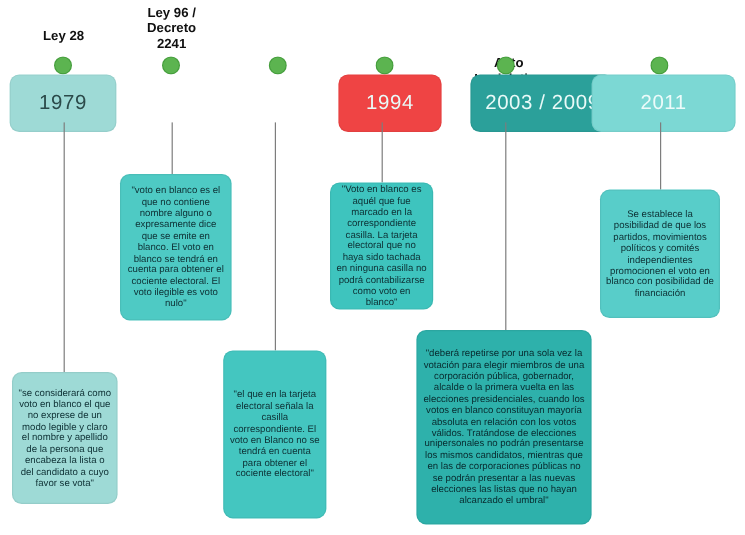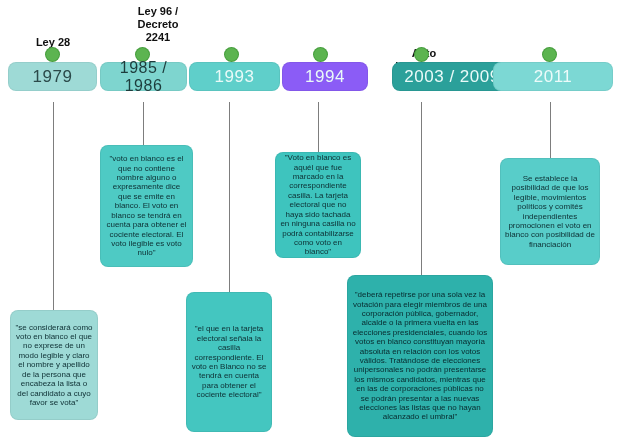--- a/index.html
+++ b/index.html
@@ -14,22 +14,22 @@
   .law-label{
     position:absolute;
     width:96px;
     text-align:center;
     font-weight:bold;
     font-size:11px;
     line-height:13px;
     color:#101010;
     white-space:pre-line;
   }
-  .law1{left:5px;top:36px;}
-  .law2{left:110px;top:5px;}
+  .law1{left:5px;top:24px;}
+  .law2{left:95px;top:5px;}
   .law3{left:183px;top:24px;}
   .law4{left:272px;top:24px;}
   .law5{left:376px;top:5px;margin-top:42px;}
   .law6{left:502px;top:12px;}
 
   
   .dot{
     position:absolute;
     width:15px;height:15px;
     border-radius:50%;
@@ -40,21 +40,21 @@
   .dot1{left:45px;}
   .dot2{left:135px;}
   .dot3{left:224px;}
   .dot4{left:313px;}
   .dot5{left:414px;}
   .dot6{left:542px;}
 
   
   .segment{
     position:absolute;
-    top:62px;height:29px;
+    top:62px;height:48px;
     border-radius:8px;
     display:flex;align-items:center;justify-content:center;
     text-align:center;
     font-size:17px;
     letter-spacing:0.5px;
     white-space:pre-line;
     line-height:18px;
     box-shadow:inset 0 0 0 1px rgba(0,0,0,0.05);
   }
   .seg1{left:8px;width:89px;}
@@ -110,24 +110,21 @@
 01</div>
 
   <div class="dot dot1" style="background-color: rgb(92, 180, 80);"></div>
   <div class="dot dot2" style="background-color: rgb(92, 180, 80);"></div>
   <div class="dot dot3" style="background-color: rgb(92, 180, 80);"></div>
   <div class="dot dot4" style="background-color: rgb(92, 180, 80);"></div>
   <div class="dot dot5" style="background-color: rgb(92, 180, 80);"></div>
   <div class="dot dot6" style="background-color: rgb(92, 180, 80);"></div>
 
   <div class="segment seg1" style="background-color: rgb(158, 218, 214); color: rgb(43, 74, 74);">1979</div>
-  <div class="segment seg2" style="background-color: rgb(126, 213, 207); color: rgb(29, 60, 60);">1985 /
-1986</div>
-  <div class="segment seg3" style="background-color: rgb(95, 207, 202); color: rgb(233, 250, 248);">1993</div>
-  <div class="segment seg4" style="background-color: #8b5cf6; color: rgb(233, 250, 248);">1994</div>
+  <div class="segment seg4" style="background-color: #ef4444; color: rgb(233, 250, 248);">1994</div>
   <div class="segment seg5" style="background-color: rgb(43, 160, 154); color: rgb(233, 250, 248);">2003 / 2009</div>
   <div class="segment seg6" style="background-color: rgb(124, 216, 212); color: rgb(237, 251, 250); text-align: center;">2011</div>
 
   <div class="connector con1" style="background-color: rgb(125, 125, 125);"></div>
   <div class="connector con2" style="background-color: rgb(125, 125, 125);"></div>
   <div class="connector con3" style="background-color: rgb(125, 125, 125);"></div>
   <div class="connector con4" style="background-color: rgb(125, 125, 125);"></div>
   <div class="connector con5" style="background-color: rgb(125, 125, 125);"></div>
   <div class="connector con6" style="background-color: rgb(125, 125, 125);"></div>
 
@@ -140,16 +137,16 @@
   <div class="desc-box box3" style="background-color: rgb(68, 198, 192); color: rgb(13, 47, 51);">
     <span>"el que en la tarjeta electoral señala la casilla correspondiente. El voto en Blanco no se tendrá en cuenta para obtener el cociente electoral"</span>
   </div>
   <div class="desc-box box4" style="background-color: rgb(62, 196, 190); color: rgb(13, 47, 51);">
     <span>"Voto en blanco es aquél que fue marcado en la correspondiente casilla. La tarjeta electoral que no haya sido tachada en ninguna casilla no podrá contabilizarse como voto en blanco"</span>
   </div>
   <div class="desc-box box5" style="background-color: rgb(46, 177, 171); color: rgb(8, 42, 46);">
     <span>"deberá repetirse por una sola vez la votación para elegir miembros de una corporación pública, gobernador, alcalde o la primera vuelta en las elecciones presidenciales, cuando los votos en blanco constituyan mayoría absoluta en relación con los votos válidos. Tratándose de elecciones unipersonales no podrán presentarse los mismos candidatos, mientras que en las de corporaciones públicas no se podrán presentar a las nuevas elecciones las listas que no hayan alcanzado el umbral"</span>
   </div>
   <div class="desc-box box6" style="background-color: rgb(88, 205, 201); color: rgb(13, 47, 51);">
-    <span>Se establece la posibilidad de que los legible, movimientos políticos y comités independientes promocionen el voto en blanco con posibilidad de financiación</span>
+    <span>Se establece la posibilidad de que los partidos, movimientos políticos y comités independientes promocionen el voto en blanco con posibilidad de financiación</span>
   </div>
 
 </div>
 
 </body></html>

